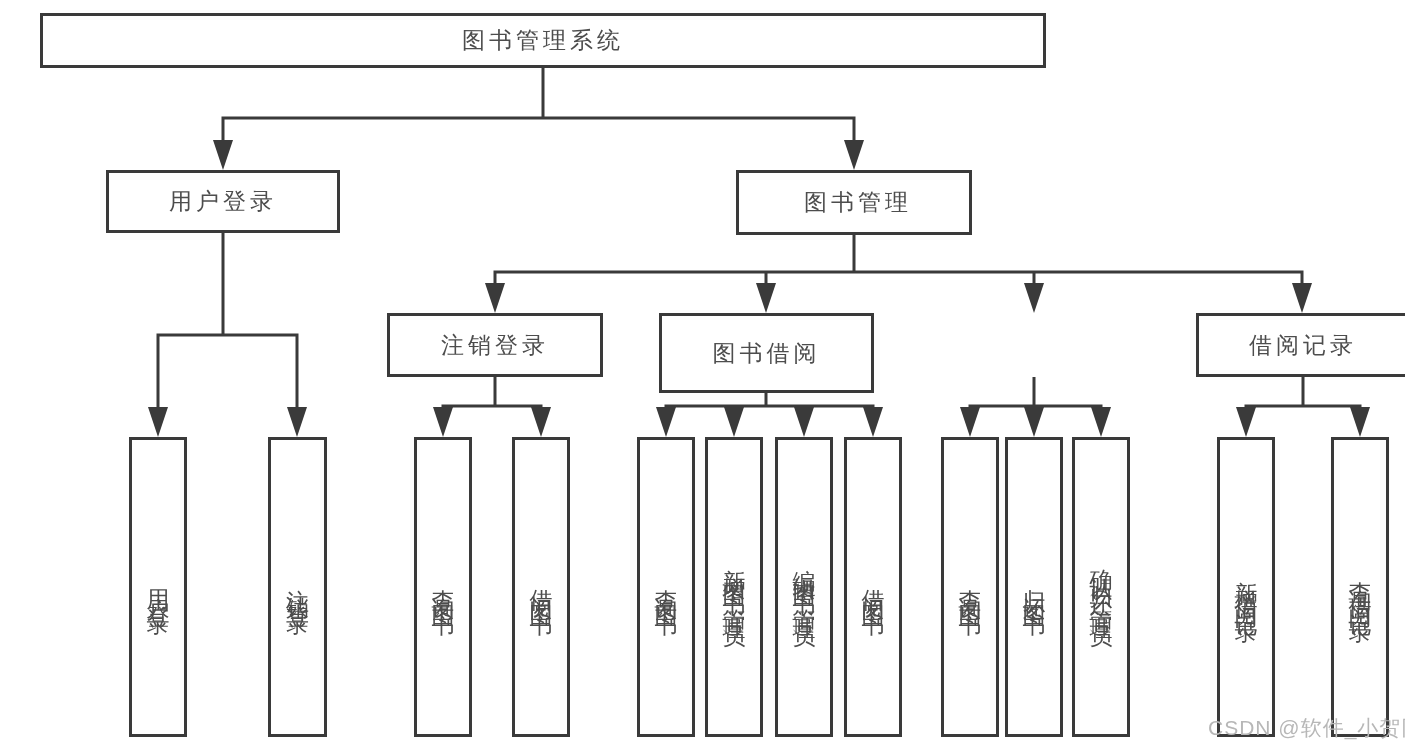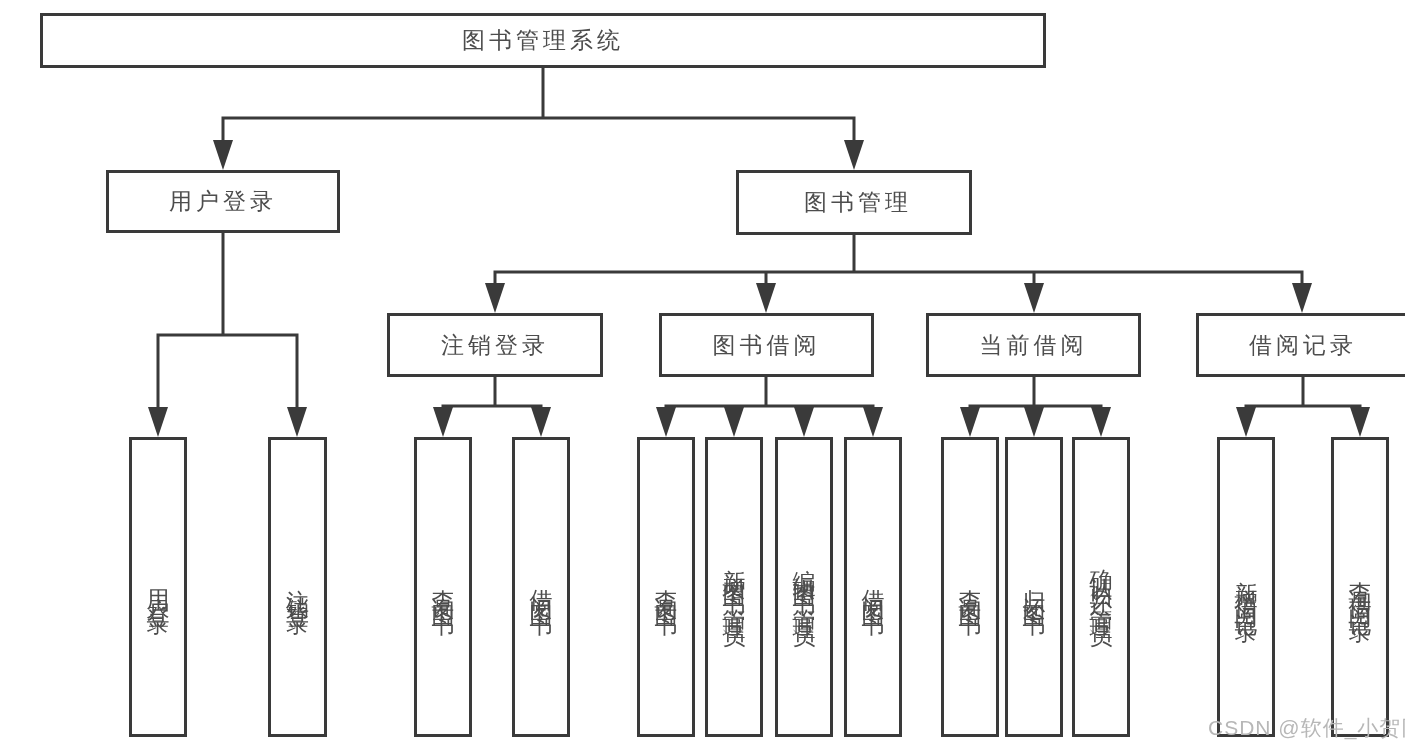--- a/index.html
+++ b/index.html
@@ -105,25 +105,22 @@
   <div class="node" style="left:82px; top:170px; width:234px; height:63px;">
     <span class="h-label">用户登录</span>
   </div>
   <div class="node" style="left:712px; top:170px; width:236px; height:65px;padding-left:8px;">
     <span class="h-label">图书管理</span>
   </div>
 
   <div class="node" style="left:363px; top:313px; width:216px; height:64px;">
     <span class="h-label">注销登录</span>
   </div>
-  <div class="node" style="left:635px; top:313px; width:215px; height:64px;justify-content:center;">
+  <div class="node" style="left:635px; top:313px; width:215px; height:80px;justify-content:center;">
     <span class="h-label">图书借阅</span>
-  </div>
-  <div class="node" style="left:902px; top:313px; width:215px; height:64px;">
-    <span class="h-label">当前借阅</span>
   </div>
   <div class="node" style="left:1172px; top:313px; width:214px; height:64px;">
     <span class="h-label">借阅记录</span>
   </div>
 
   <div class="node" style="left:105px; top:437px; width:58px; height:300px;">
     <span class="v-label">用户登录</span>
   </div>
   <div class="node" style="left:244px; top:437px; width:59px; height:300px;">
     <span class="v-label">注销登录</span>

